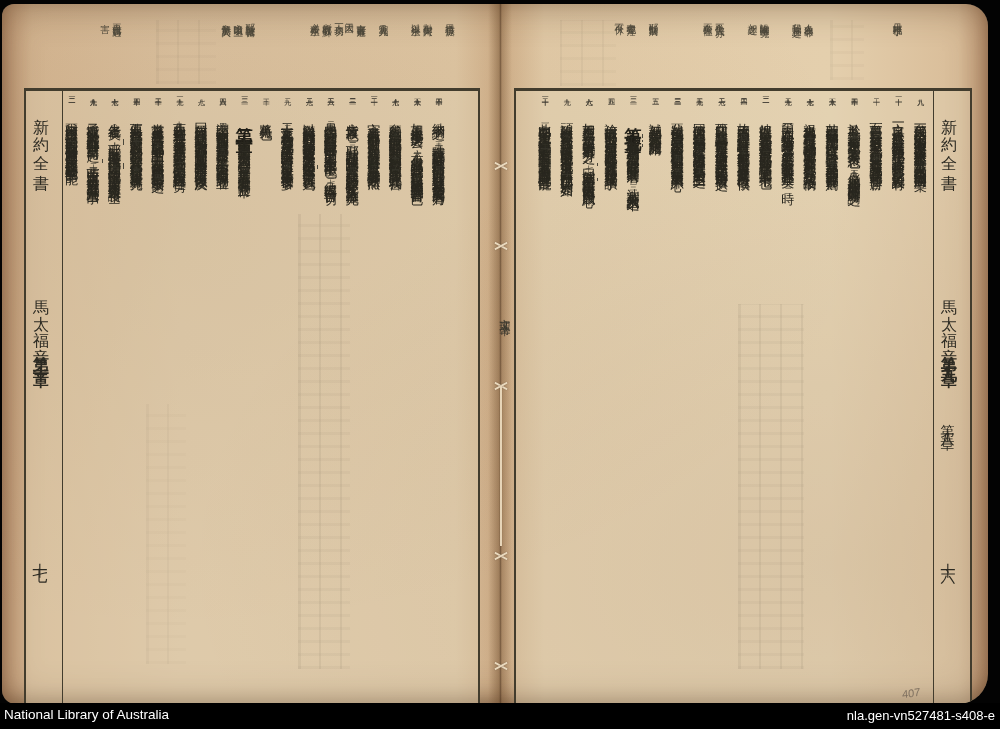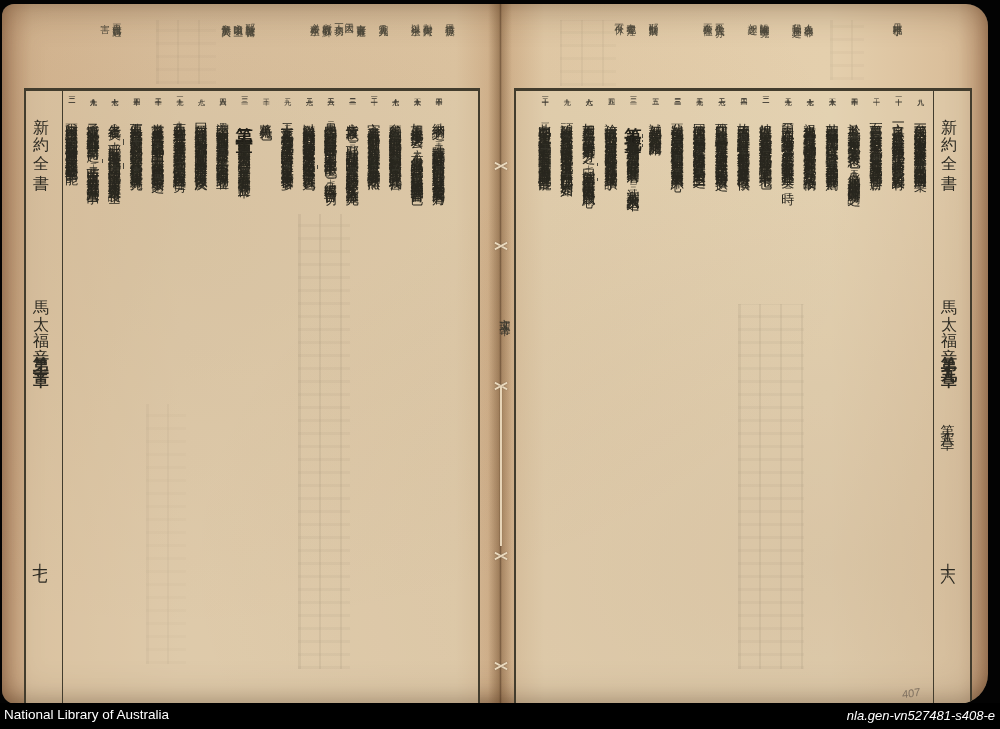--- a/index.html
+++ b/index.html
@@ -67,21 +67,21 @@
   .stitch:after{transform:rotate(-28deg);}
   #thread{position:absolute;left:498px;top:382px;width:2px;height:160px;background:#e7d5b8;
     box-shadow:0 0 1px rgba(60,40,20,.5);}
   
   #pencil{position:absolute;left:900px;top:683px;font-family:"Liberation Sans",sans-serif;
     font-size:11px;color:#6d6154;transform:rotate(-8deg) skewX(-6deg);opacity:.8;}
   
   #bar{position:absolute;left:0;bottom:0;width:1000px;height:26px;background:#000;
     font-family:"Liberation Sans",sans-serif;color:#fff;}
   #bar .bl{position:absolute;left:4px;top:4px;font-size:13.5px;}
-  #bar .br{position:absolute;right:5px;top:5px;font-size:13px;font-style:italic;}
+  #bar .br{position:absolute;right:5px;top:5px;font-size:13px;}
 </style>
 </head>
 <body>
 
 <div id="stage">
   <div id="photo">
 
     <div id="pageL" class="page">
       <div class="annzone"></div>
       <div class="block">

